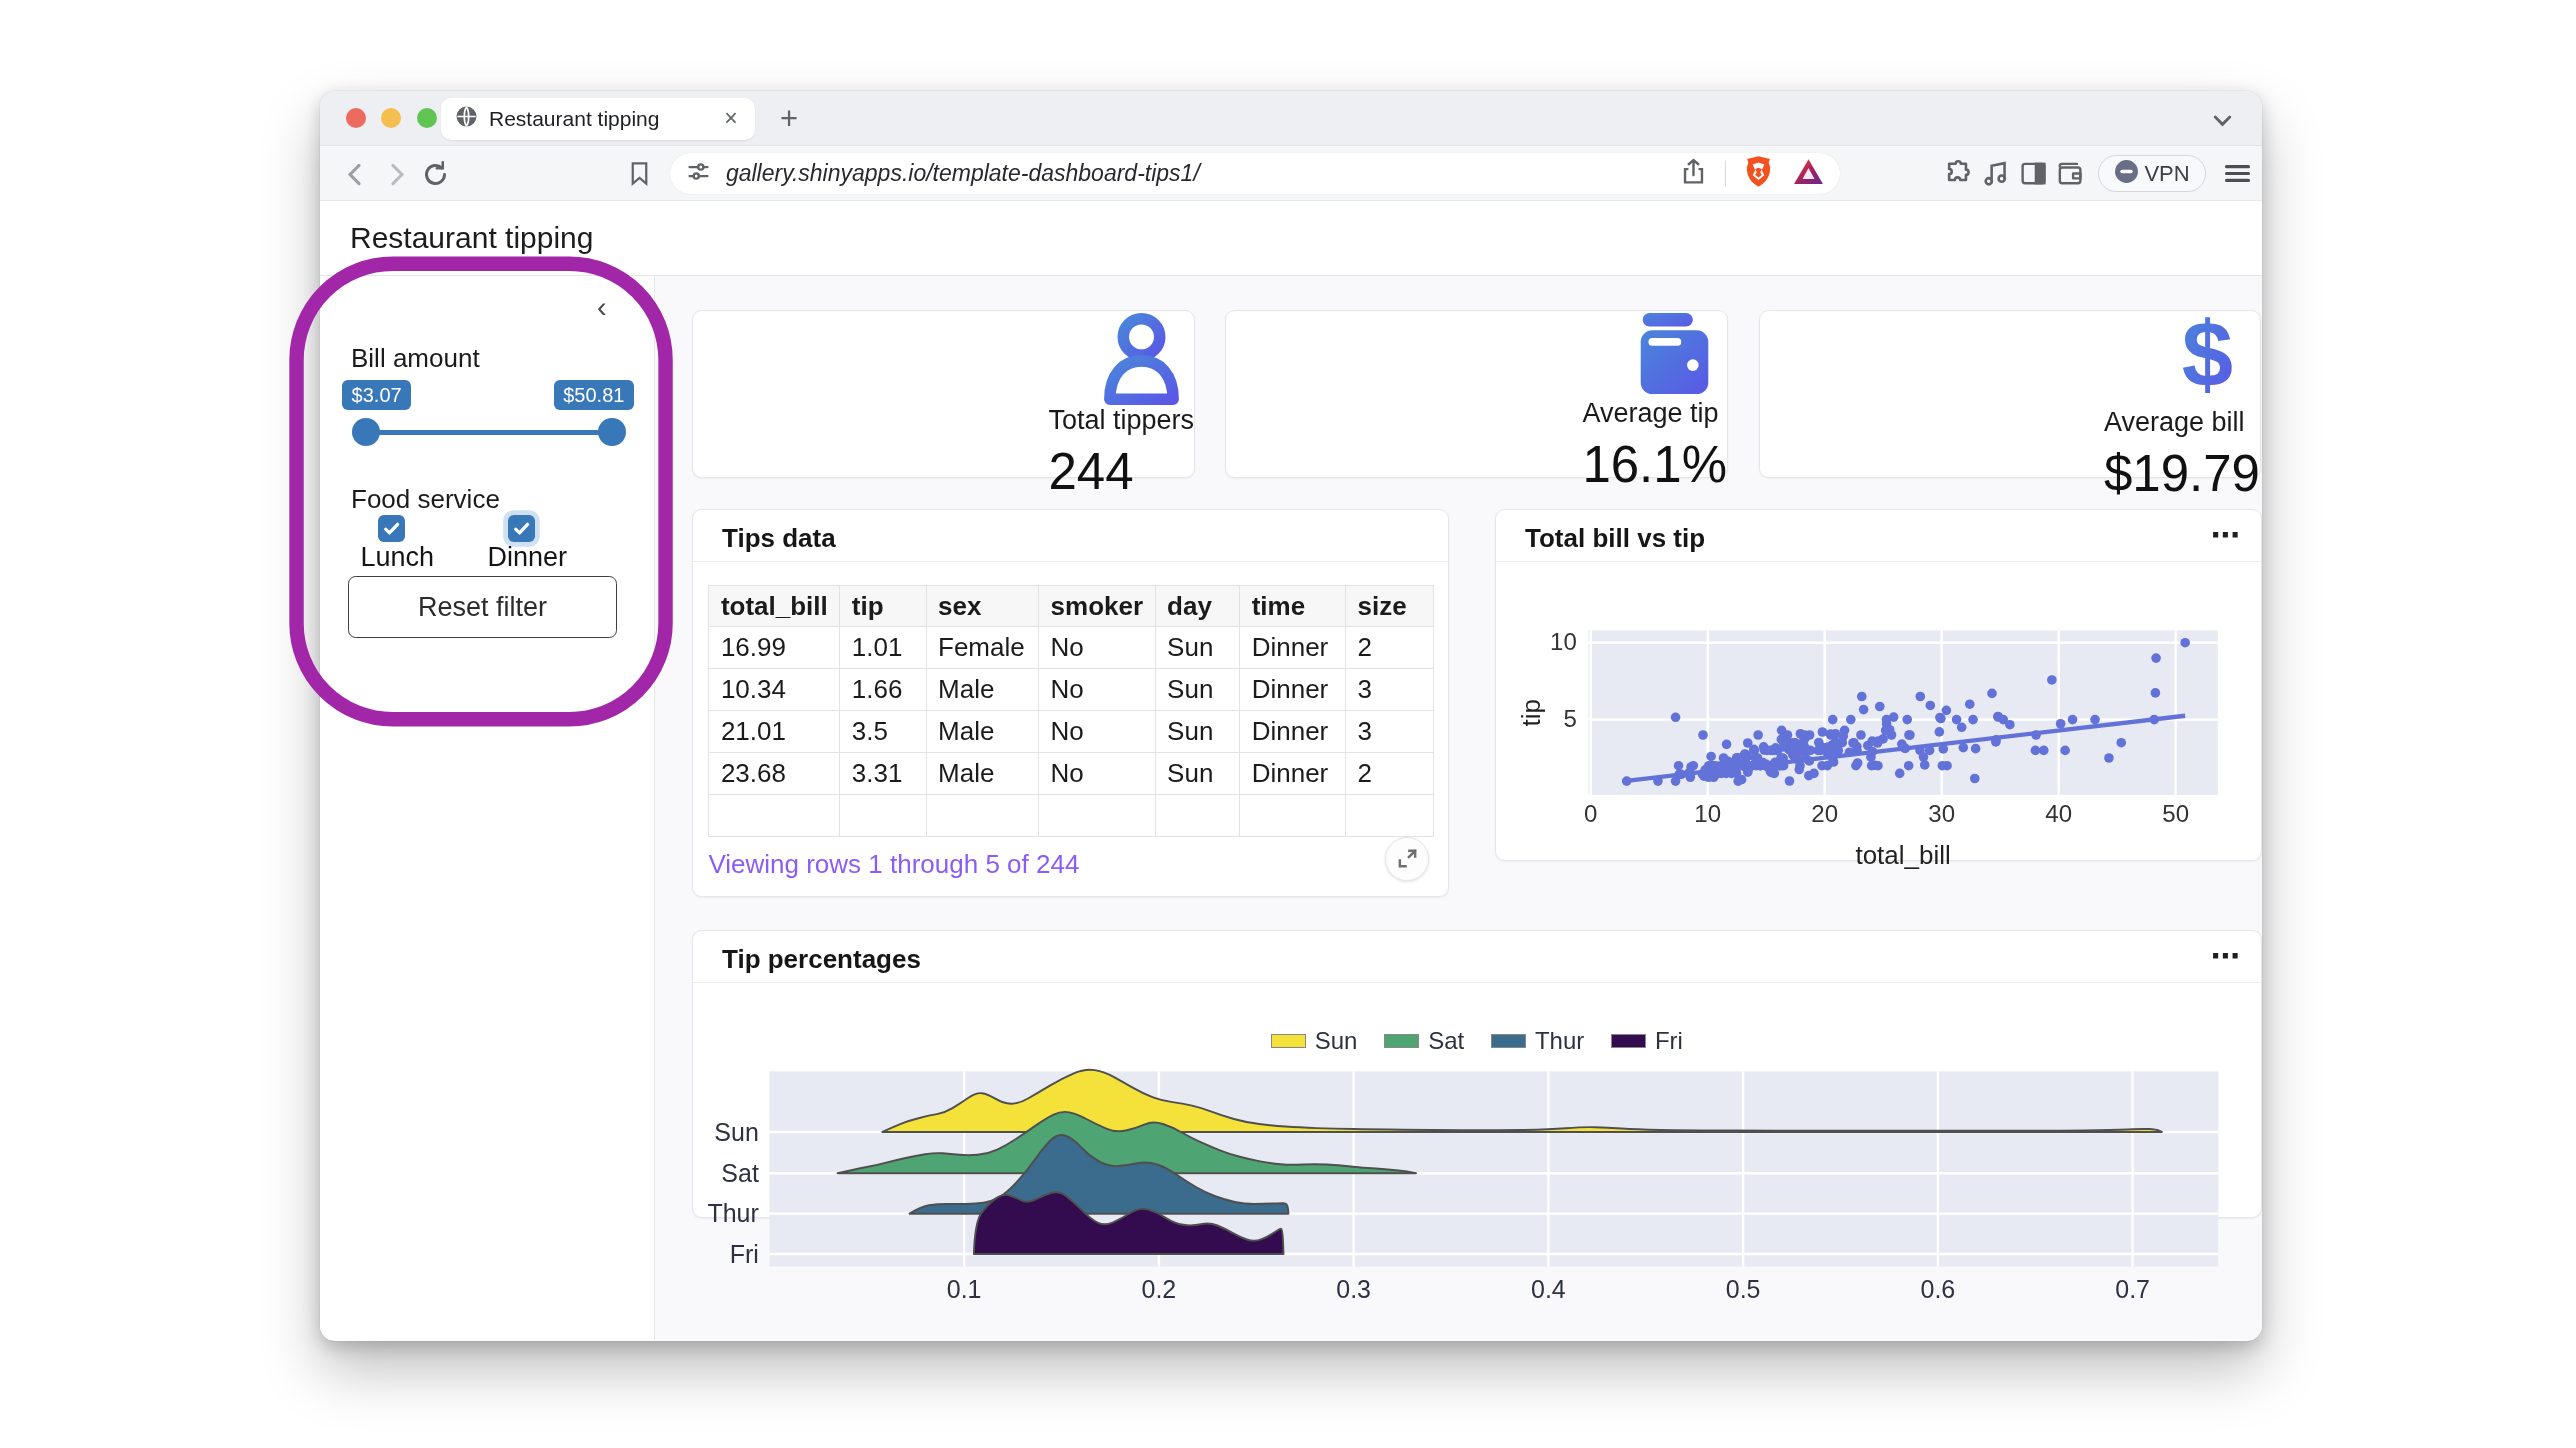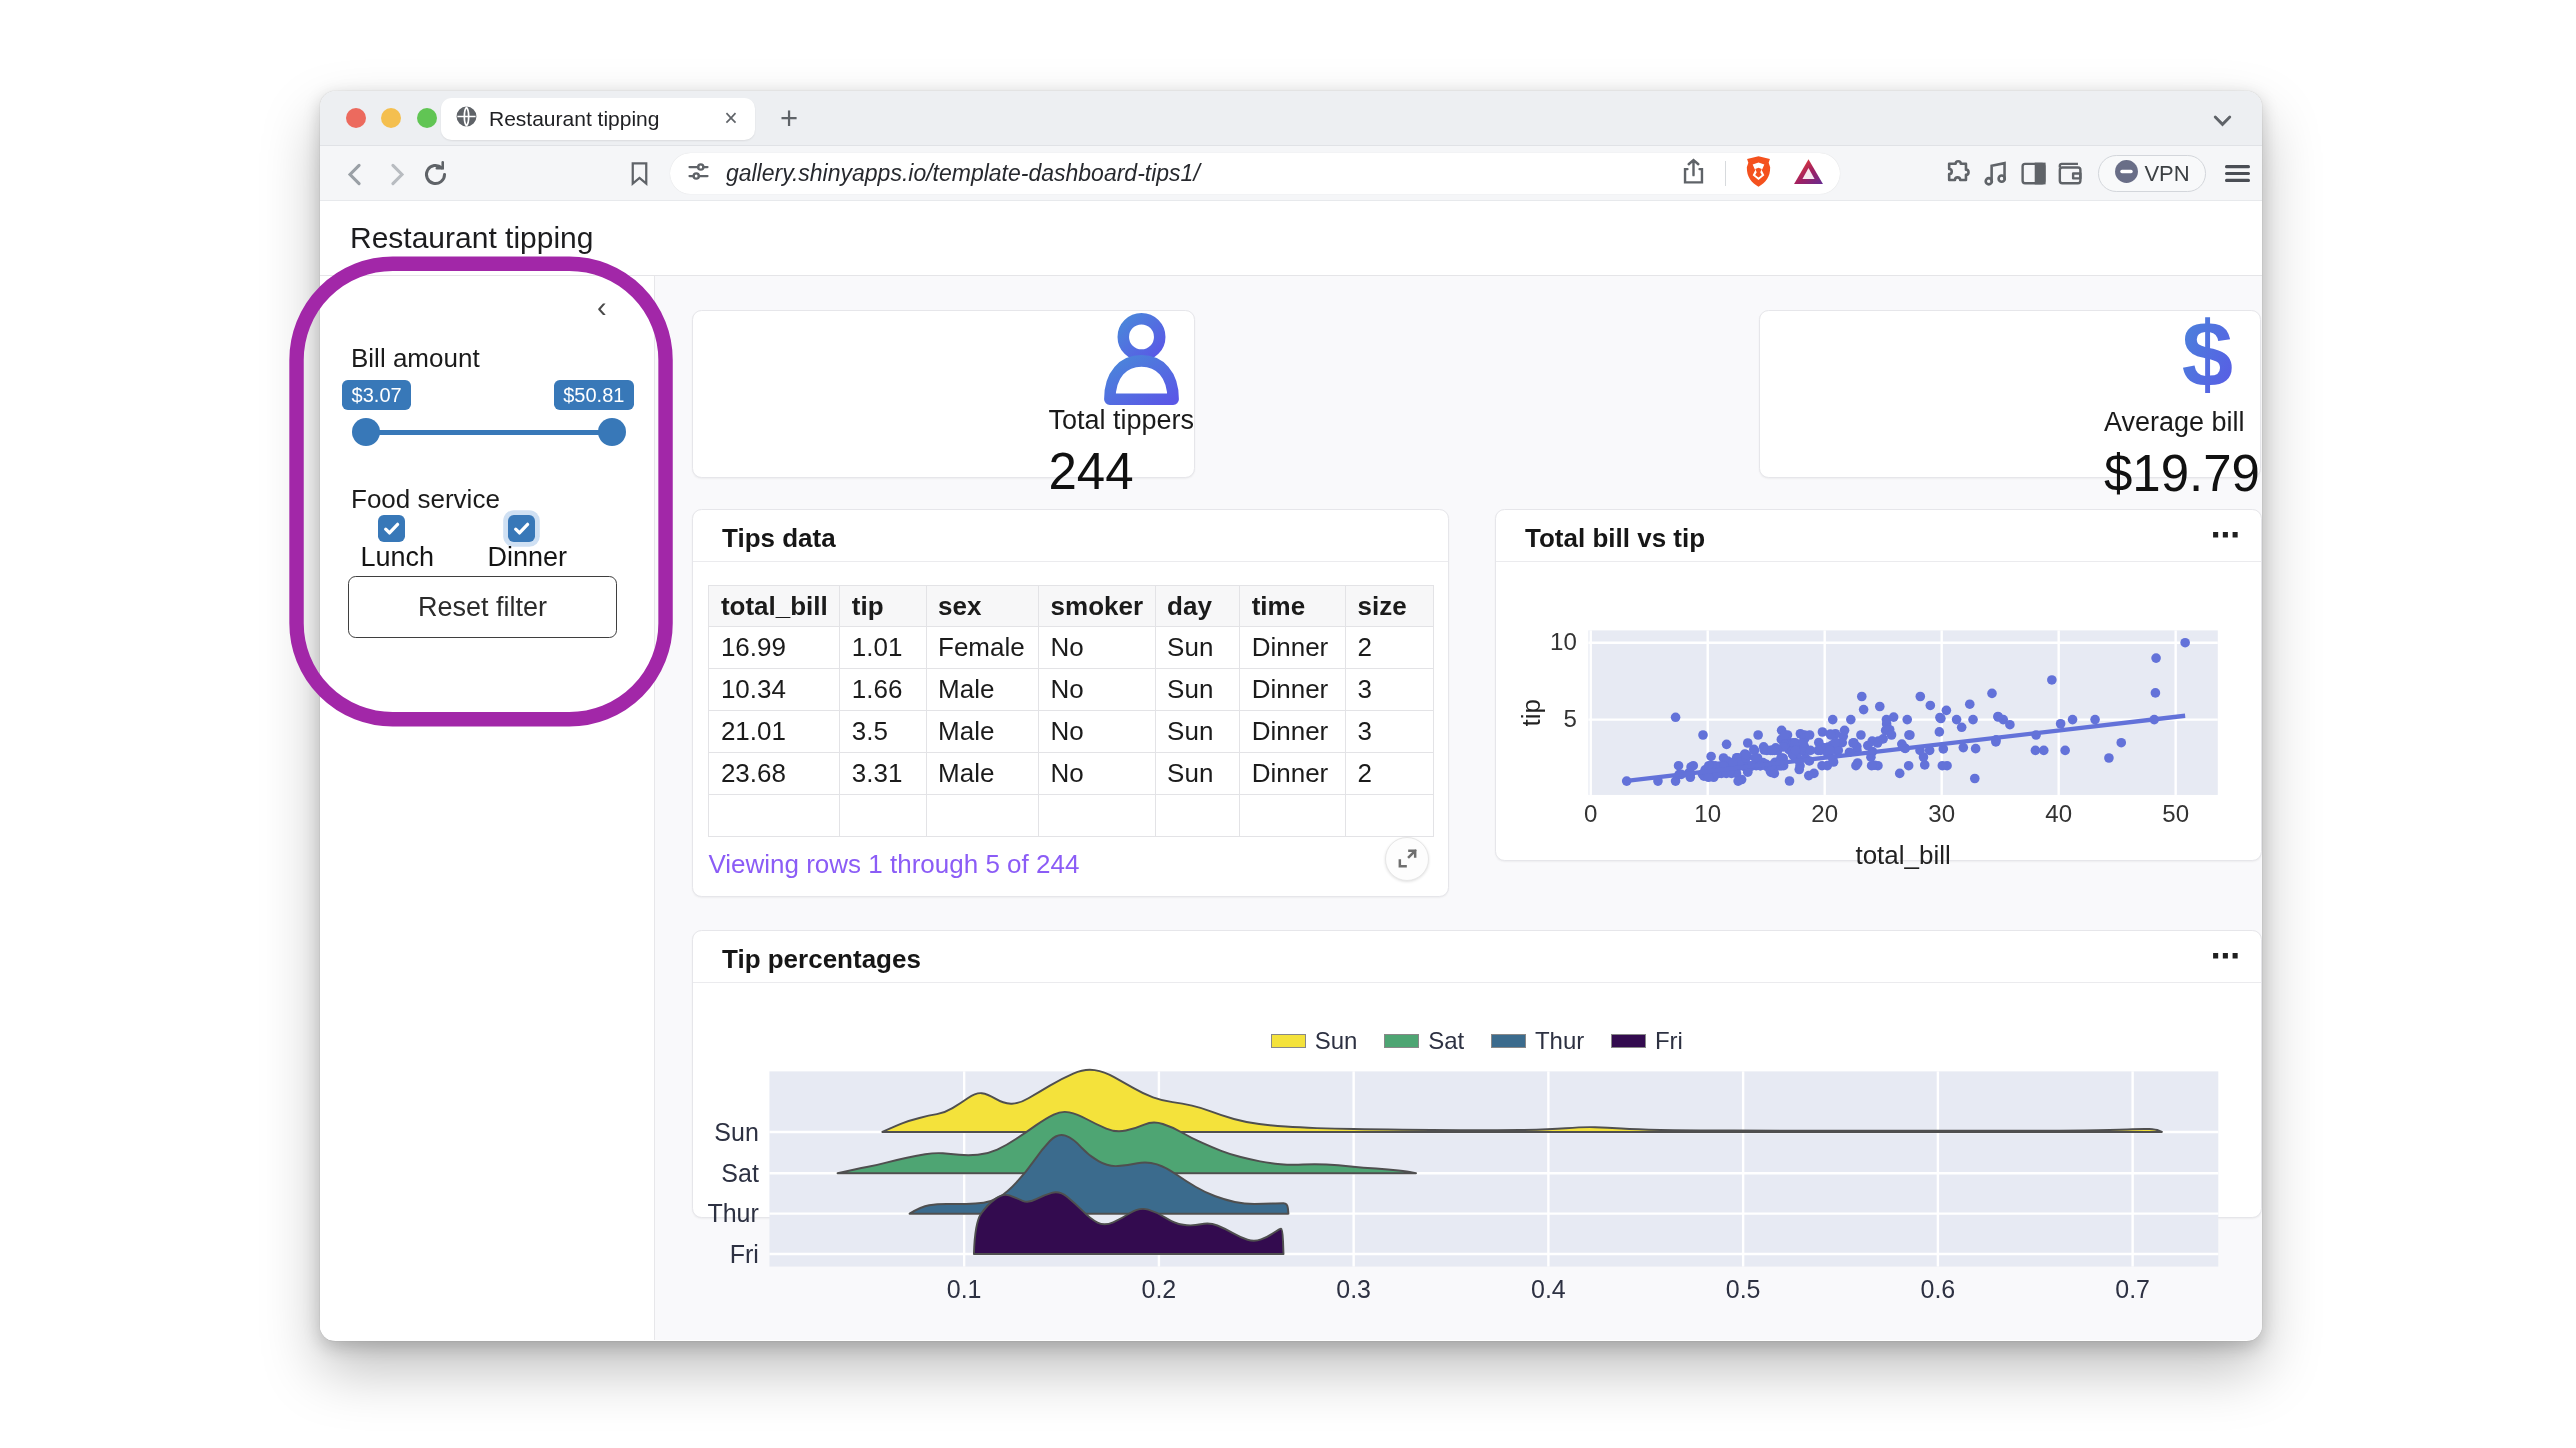--- a/index.html
+++ b/index.html
@@ -287,20 +287,40 @@
               <circle cx="43" cy="27" r="19" stroke="url(#vb1)" stroke-width="12"></circle>
               <path d="M10 92 C10 66 24 52 43 52 C62 52 76 66 76 92 L10 92 Z" stroke="url(#vb1)" stroke-width="12" stroke-linecap="round" stroke-linejoin="round"></path>
             </svg>
           </div>
           <div class="vb-text">
             <div class="vb-label">Total tippers</div>
             <div class="vb-value">244</div>
           </div>
         </div>
 
+        <div class="card vb" style="left:569px;top:34px;width:503px;height:168px">
+          <div class="vb-icon">
+            <svg width="83" height="87" viewBox="0 0 86 90" fill="none">
+              <defs>
+                  <linearGradient id="vb2" x1="0" y1="0" x2="1" y2="1">
+                    <stop offset="0" stop-color="#4a86da"></stop>
+                    <stop offset="1" stop-color="#5a58e6"></stop>
+                  </linearGradient>
+                </defs>
+              <rect x="10" y="2" width="52" height="14" rx="7" fill="url(#vb2)"></rect>
+              <rect x="8" y="20" width="70" height="66" rx="12" fill="url(#vb2)"></rect>
+              <rect x="16" y="28" width="34" height="8" rx="4" fill="#fff"></rect>
+              <circle cx="62" cy="56" r="6" fill="#fff"></circle>
+            </svg>
+          </div>
+          <div class="vb-text">
+            <div class="vb-label">Average tip</div>
+            <div class="vb-value">16.1%</div>
+          </div>
+        </div>
 
         <div class="card vb" style="left:1103px;top:34px;width:502px;height:168px">
           <div class="vb-icon">
             <svg width="83" height="96" viewBox="0 0 86 100">
               <defs>
                   <linearGradient id="vb3" x1="0" y1="0" x2="1" y2="1">
                     <stop offset="0" stop-color="#4a86da"></stop>
                     <stop offset="1" stop-color="#5a58e6"></stop>
                   </linearGradient>
                 </defs>

